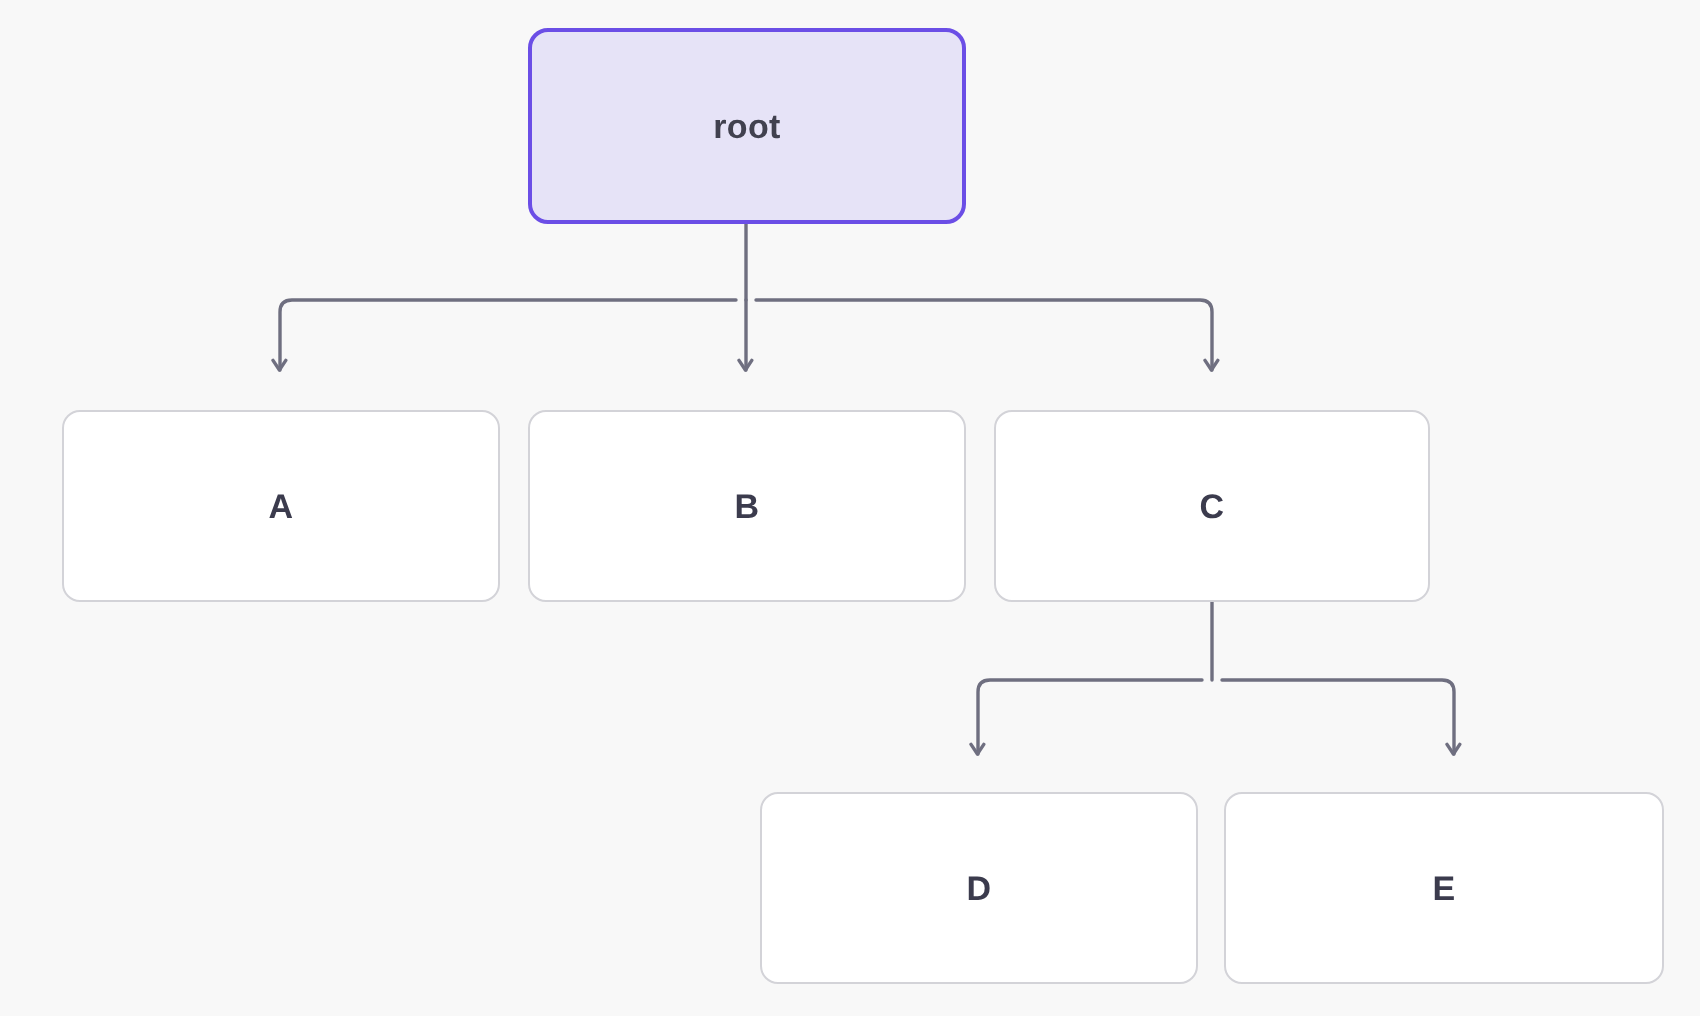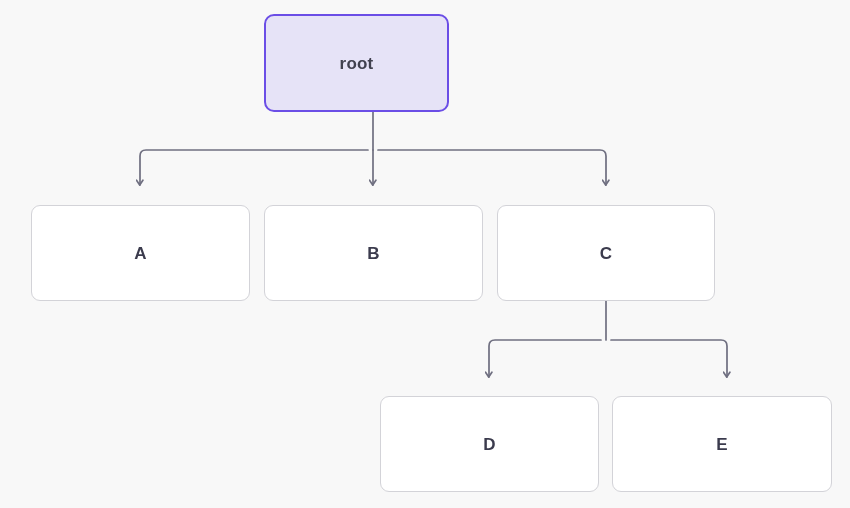--- a/index.html
+++ b/index.html
@@ -78,21 +78,21 @@
       <path d="M 378,150 Q 383,150 389,150 L 600,150 Q 606,150 606,156 L 606,185" marker-end="url(#arrowhead)"></path>
 
       <path d="M 606,301 L 606,340"></path>
 
       <path d="M 601,340 Q 596,340 590,340 L 495,340 Q 489,340 489,346 L 489,377" marker-end="url(#arrowhead)"></path>
 
       <path d="M 611,340 Q 616,340 622,340 L 721,340 Q 727,340 727,346 L 727,377" marker-end="url(#arrowhead)"></path>
     </g>
   </svg>
 
-  <div class="node root" style="left:264px; top:14px; width:185px; height:98px;">
+  <div class="node root" style="left:264px; top:14px; width:219px; height:98px;">
     <span class="node-label">root</span>
   </div>
 
   <div class="node" style="left:31px; top:205px; width:219px; height:96px;">
     <span class="node-label">A</span>
   </div>
 
   <div class="node" style="left:264px; top:205px; width:219px; height:96px;">
     <span class="node-label">B</span>
   </div>

